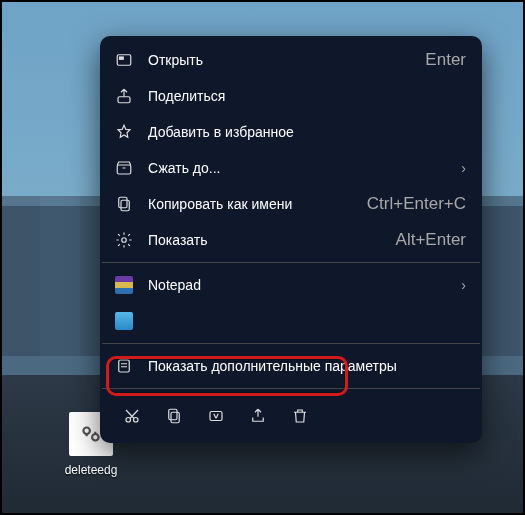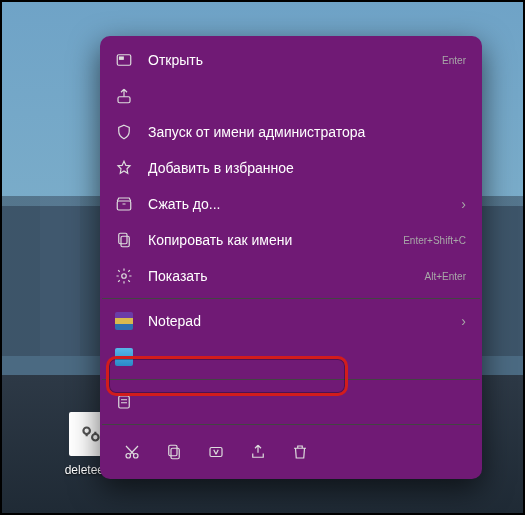--- a/index.html
+++ b/index.html
@@ -44,41 +44,41 @@
   .desktop-icon .tile svg{width:26px;height:26px;}
   .desktop-icon .label{
     text-shadow: 0 1px 2px rgba(0,0,0,.8);
     padding: 1px 3px;
   }
 
   .context-menu {
     position: absolute;
     left: 100px; top: 36px;
     width: 382px;
-    background: #701a75;
+    background: #0f172a;
     border-radius: 10px;
     padding: 6px 0 8px;
     box-shadow: 0 10px 30px rgba(0,0,0,.6);
     color: #fff;
     font-size: 14px;
   }
   .mi {
     display: flex; align-items: center;
     padding: 8px 16px 8px 14px;
     height: 36px;
     cursor: default;
     position: relative;
   }
   .mi .micon{
     width: 20px; height: 20px; margin-right: 14px; flex-shrink:0;
     display:flex;align-items:center;justify-content:center;
     color:#ddd;
   }
   .mi .mlabel{ flex:1; white-space:nowrap; overflow:hidden; text-overflow:ellipsis;}
-  .mi .shortcut{ color:#a8a8a8; font-size:10px; margin-left:10px;}
+  .mi .shortcut{ color:#a8a8a8; font-size:17px; margin-left:10px;}
   .mi .chev{ color:#a8a8a8; margin-left:10px;}
   .sep{ height:1px; background:#444; margin:4px 2px;}
   .highlight{
     position:absolute;
     left:106px; top:356px;
     width:242px; height:40px;
     border:3px solid #d21c1c;
     border-radius:10px;
     pointer-events:none;
     box-shadow: 0 0 0 1px rgba(0,0,0,.3) inset;
@@ -130,30 +130,23 @@
     <span class="shortcut">Enter</span>
   </div>
 
   <div class="mi">
     <span class="micon">
       <svg width="18" height="18" viewBox="0 0 24 24" fill="none" stroke="#ddd" stroke-width="1.6">
           <path d="M12 3v10M12 3l-4 4M12 3l4 4"></path>
           <rect x="4" y="13" width="16" height="8" rx="2"></rect>
         </svg>
     </span>
-  </div>
-
-  <div class="mi">
-    <span class="micon">
-      <svg width="18" height="18" viewBox="0 0 24 24" fill="none" stroke="#ddd" stroke-width="1.6">
-          <path d="M12 3l7 3v5c0 5-3 8-7 10-4-2-7-5-7-10V6l7-3z"></path>
-        </svg>
-    </span>
-    <span class="mlabel">Запуск от имени администратора</span>
-  </div>
+    <span class="mlabel">Поделиться</span>
+  </div>
+
 
   <div class="mi">
     <span class="micon">
       <svg width="18" height="18" viewBox="0 0 24 24" fill="none" stroke="#ddd" stroke-width="1.6">
           <path d="M12 3l2.5 5.5L20 9l-4 4 1 6-5-3-5 3 1-6-4-4 5.5-.5L12 3z"></path>
         </svg>
     </span>
     <span class="mlabel">Добавить в избранное</span>
   </div>
 
@@ -169,21 +162,21 @@
   </div>
 
   <div class="mi">
     <span class="micon">
       <svg width="18" height="18" viewBox="0 0 24 24" fill="none" stroke="#ddd" stroke-width="1.6">
           <rect x="5" y="3" width="11" height="14" rx="2"></rect>
           <rect x="8" y="7" width="11" height="14" rx="2"></rect>
         </svg>
     </span>
     <span class="mlabel">Копировать как имени</span>
-    <span class="shortcut">Enter+Shift+C</span>
+    <span class="shortcut">Ctrl+Enter+C</span>
   </div>
 
   <div class="mi">
     <span class="micon">
       <svg width="18" height="18" viewBox="0 0 24 24" fill="none" stroke="#ddd" stroke-width="1.6">
           <circle cx="12" cy="12" r="3"></circle>
           <path d="M12 2v3M12 19v3M4.2 4.2l2.1 2.1M17.7 17.7l2.1 2.1M2 12h3M19 12h3M4.2 19.8l2.1-2.1M17.7 6.3l2.1-2.1"></path>
         </svg>
     </span>
     <span class="mlabel">Показать</span>
@@ -209,20 +202,21 @@
 
   <div class="sep"></div>
 
   <div class="mi">
     <span class="micon">
       <svg width="18" height="18" viewBox="0 0 24 24" fill="none" stroke="#ddd" stroke-width="1.6">
           <rect x="5" y="4" width="14" height="16" rx="2"></rect>
           <path d="M8 9h8M8 13h8"></path>
         </svg>
     </span>
+    <span class="mlabel">Показать дополнительные параметры</span>
   </div>
 
   <div class="sep"></div>
 
   <div class="bottom-row">
     <div class="icon-btn">
       <svg width="18" height="18" viewBox="0 0 24 24" fill="none" stroke="#ddd" stroke-width="1.6">
           <circle cx="7" cy="17" r="3"></circle>
           <circle cx="17" cy="17" r="3"></circle>
           <path d="M20 4L9.5 15M4 4l10.5 11"></path>

